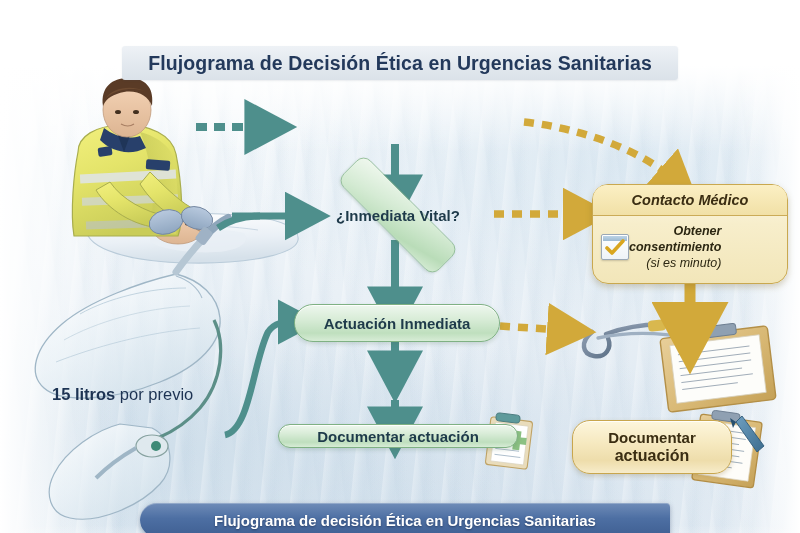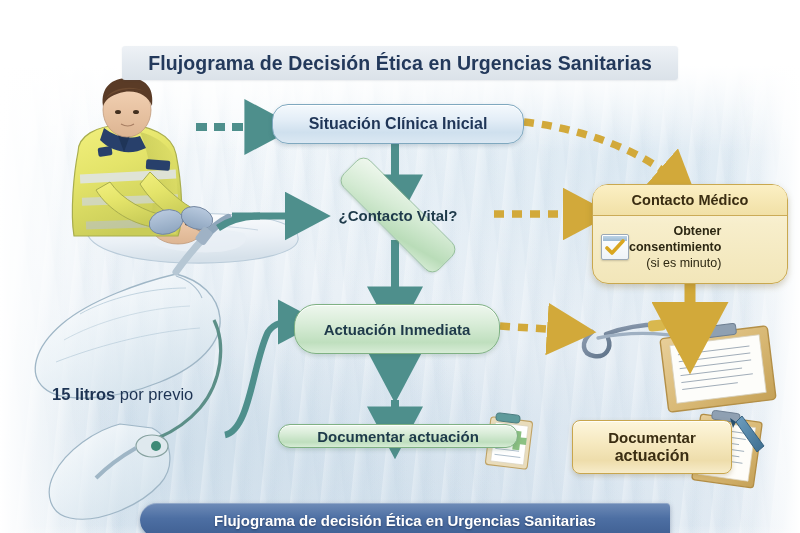--- a/index.html
+++ b/index.html
@@ -57,21 +57,21 @@
   .node-blue .lbl{font-size:16px;font-weight:bold;color:#1f3557;}
 
   .node-green{
      background:linear-gradient(180deg,#eef7ee 0%,#d8ecd7 40%,#bfdfbe 78%,#d7ecd6 100%);
      border:1.5px solid #7fb183;border-radius:22px;
      box-shadow:0 2px 4px rgba(70,110,80,.20), inset 0 1px 0 rgba(255,255,255,.85);}
   .node-green .lbl{font-size:15px;font-weight:bold;color:#1e3a4a;}
 
   .node-gold{
      background:linear-gradient(180deg,#fdf6dd 0%,#f6e9c0 42%,#eeddab 76%,#f7ecca 100%);
-     border:1.6px solid #c8a64e;border-radius:8px;
+     border:1.6px solid #c8a64e;border-radius:18px;
      box-shadow:0 2px 5px rgba(130,105,40,.25), inset 0 1px 0 rgba(255,255,255,.85);}
   .node-gold .lbl{font-size:15px;font-weight:bold;color:#3a2d12;}
 
   
   .diamond-wrap{position:absolute;}
   .diamond-shape{position:absolute;inset:0;
      background:linear-gradient(165deg,#f0f8ef 0%,#d5ebd4 42%,#b9dcb8 78%,#d6ecd5 100%);
      border:1.5px solid #7fb183;
      transform:rotate(45deg) scale(.705);border-radius:14px;
      box-shadow:0 2px 4px rgba(70,110,80,.20);}
@@ -324,39 +324,36 @@
 
     <line x1="500" y1="294" x2="562" y2="298" stroke="#d2a93a" stroke-width="7.5" stroke-dasharray="10 8" marker-end="url(#goldHead)"></line>
 
     <line x1="690" y1="252" x2="690" y2="292" stroke="#d2a93a" stroke-width="11" marker-end="url(#goldHead)"></line>
   </svg>
 
   <div class="title-bar">
     <span>Flujograma de Decisión Ética en Urgencias Sanitarias</span>
   </div>
 
-  <div class="node node-blue" style="left:272px;top:72px;width:252px;height:40px;">
-    <span class="lbl">Situación Clínica Inicial</span>
-  </div>
 
   <div class="diamond-wrap" style="left:302px;top:156px;width:192px;height:54px;">
     <div class="diamond-shape"></div>
-    <span class="lbl">¿Contacto Vital?</span>
-  </div>
-
-  <div class="node node-green" style="left:294px;top:272px;width:206px;height:50px;">
+    <span class="lbl">¿Inmediata Vital?</span>
+  </div>
+
+  <div class="node node-green" style="left:294px;top:272px;width:206px;height:38px;">
     <span class="lbl">Actuación Inmediata</span>
   </div>
 
 
   <div class="node node-green" style="left:278px;top:392px;width:240px;height:24px;">
     <span class="lbl">Documentar actuación</span>
   </div>
 
-  <div class="card-gold" style="left:592px;top:152px;width:196px;height:100px;">
+  <div class="card-gold" style="left:592px;top:152px;width:196px;height:100px;font-style:italic;">
     <div class="card-head">
       <span>Contacto Médico</span>
     </div>
     <div class="card-body">
       <div class="icon-check">
         <svg class="tick" viewBox="0 0 20 17">
           <path d="M2 9 L7 14 L18 2" fill="none" stroke="#d9a61f" stroke-width="3.6" stroke-linecap="round" stroke-linejoin="round"></path>
         </svg>
       </div>
       <div class="txt">

